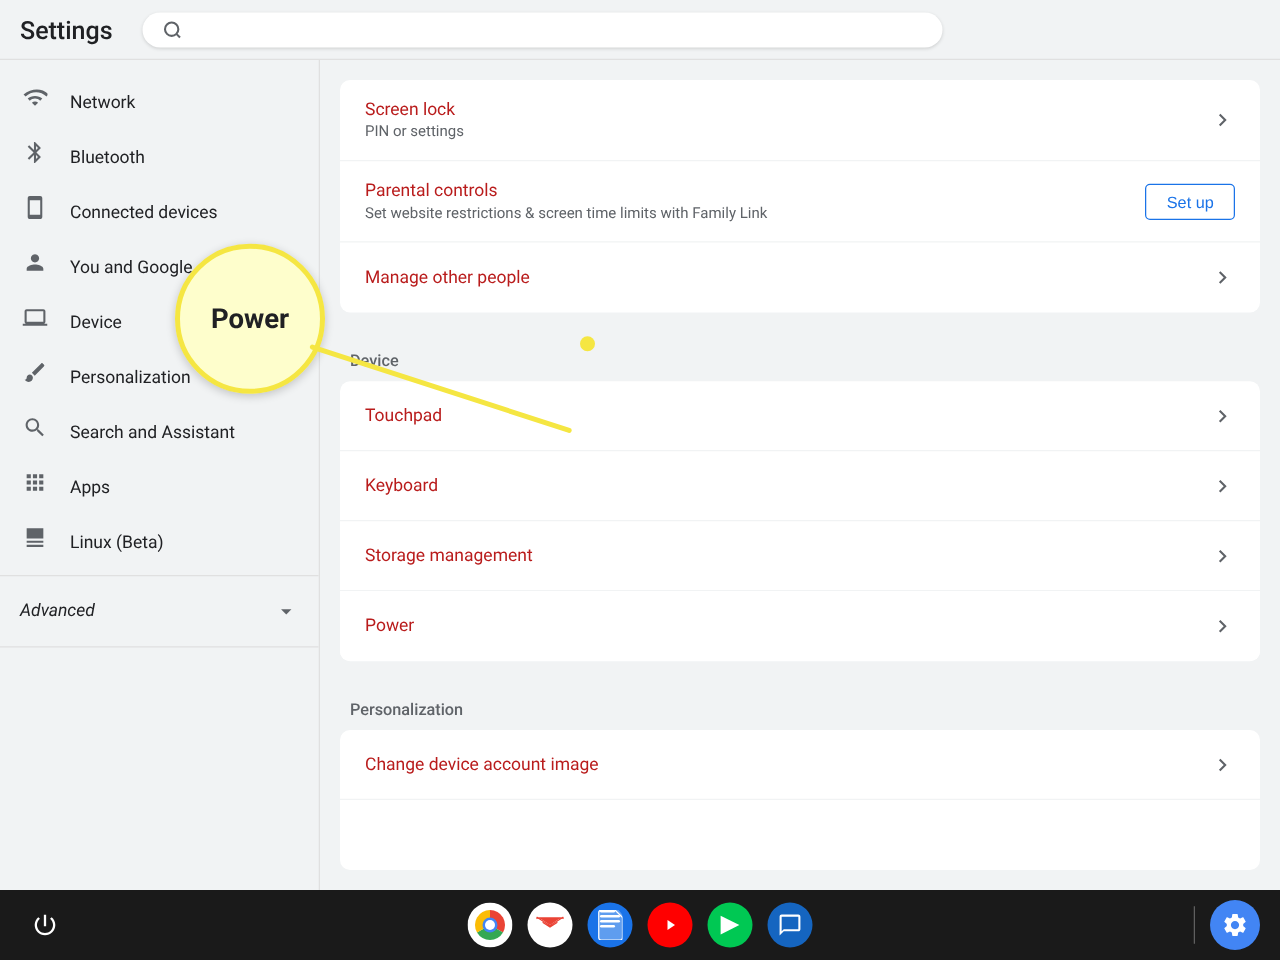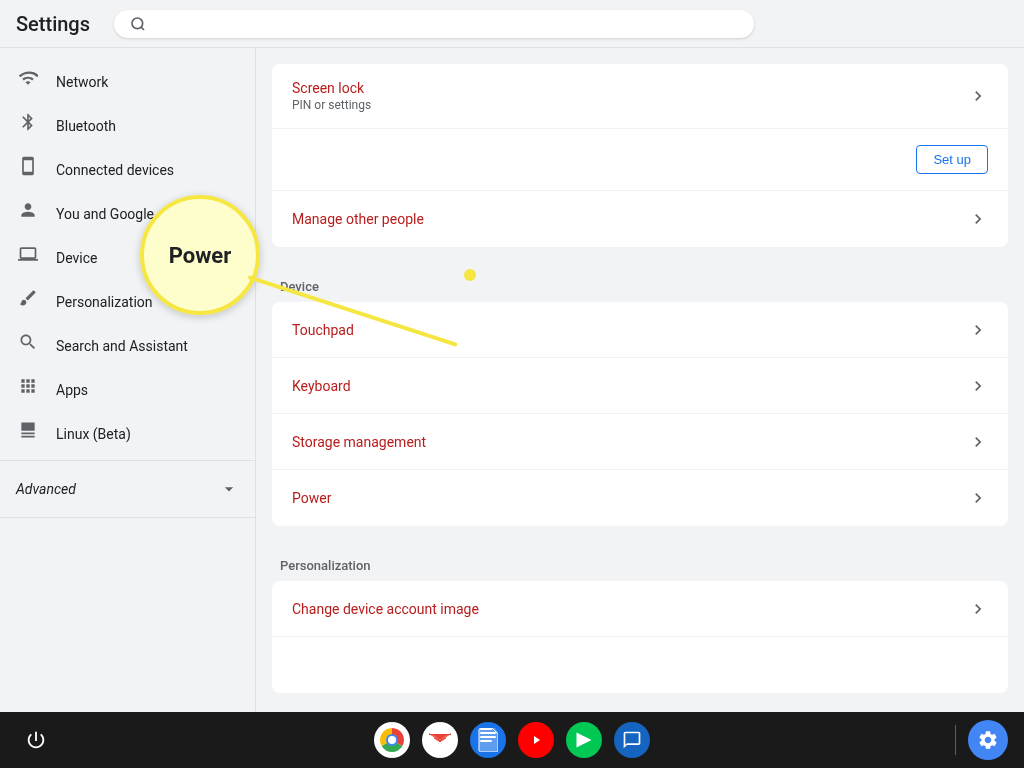--- a/index.html
+++ b/index.html
@@ -178,20 +178,24 @@
       <div class="card-item">
         <div class="card-item-content">
           <div class="card-item-title">Screen lock</div>
           <div class="card-item-subtitle">PIN or settings</div>
         </div>
         <svg width="20" height="20" viewBox="0 0 24 24" fill="#5f6368">
             <path d="M10 6L8.59 7.41 13.17 12l-4.58 4.59L10 18l6-6z"></path>
           </svg>
       </div>
       <div class="card-item">
+        <div class="card-item-content">
+          <div class="card-item-title">Parental controls</div>
+          <div class="card-item-subtitle">Set website restrictions &amp; screen time limits with Family Link</div>
+        </div>
         <div class="card-item-action">
           <button class="setup-btn">Set up</button>
         </div>
       </div>
       <div class="card-item">
         <div class="card-item-content">
           <div class="card-item-title">Manage other people</div>
         </div>
         <svg width="20" height="20" viewBox="0 0 24 24" fill="#5f6368">
             <path d="M10 6L8.59 7.41 13.17 12l-4.58 4.59L10 18l6-6z"></path>

